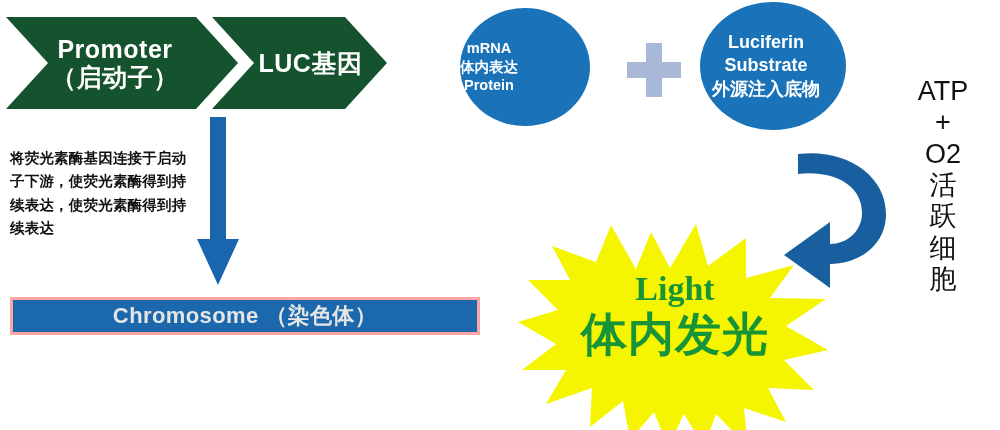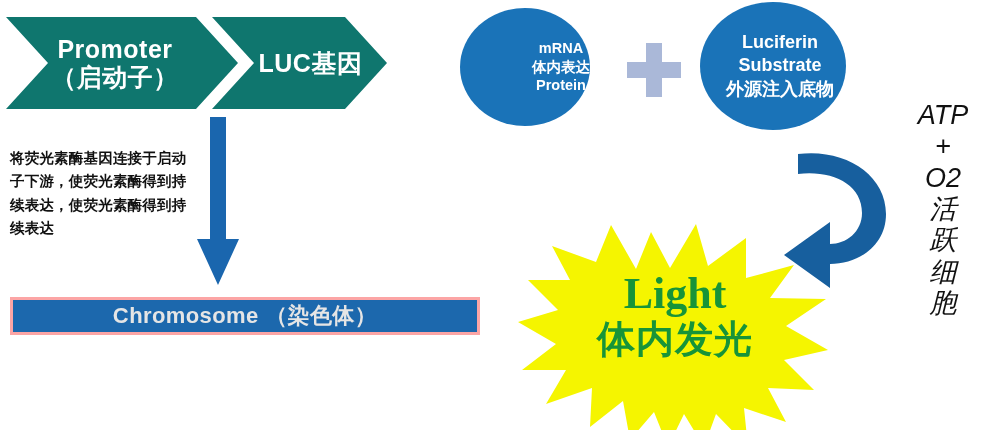--- a/index.html
+++ b/index.html
@@ -10,21 +10,21 @@
     overflow:hidden;
   }
   #stage{position:relative;width:1000px;height:430px;overflow:hidden;}
 
   
   .abs{position:absolute;}
 
   
   .chev{
     position:absolute;
-    background:#0f766e;
+    background:#14532d;
     color:#ffffff;
     font-weight:bold;
     display:flex;align-items:center;justify-content:center;
     text-align:center;
     line-height:1.12;
     letter-spacing:.5px;
   }
   #chev-promoter{
     left:6px;top:17px;width:232px;height:92px;
     clip-path:polygon(0 0, 190px 0, 232px 46px, 190px 92px, 0 92px, 42px 46px);
@@ -59,55 +59,54 @@
     box-sizing:border-box;
     display:flex;align-items:center;justify-content:center;
     color:#e5e5e5;font-weight:bold;font-size:22px;letter-spacing:.4px;
   }
 
   
   .bubble{
     position:absolute;border-radius:50%;
     background:#1a73b8;
     color:#ffffff;font-weight:bold;text-align:center;
-    display:flex;align-items:center;justify-content:flex-end;
+    display:flex;align-items:center;justify-content:flex-start;
     line-height:1.28;
     white-space:pre-line;
   }
   #bubble-mrna{left:460px;top:8px;width:130px;height:118px;font-size:14.5px;}
   #bubble-luciferin{left:700px;top:2px;width:146px;height:128px;font-size:18px;padding:0 12px;box-sizing:border-box;}
 
   
   #plus-sign{left:627px;top:43px;width:54px;height:54px;}
 
   
   #atp-stack{
-    position:absolute;left:905px;top:100px;width:76px;
+    position:absolute;left:905px;top:76px;width:76px;
     text-align:center;color:#111111;
     font-size:27px;line-height:1.16;
     white-space:pre-line;
-    font-style:italic;
   }
 
   
   #curved-arrow{left:782px;top:112px;width:150px;height:190px;}
 
   
   #starburst{left:518px;top:222px;width:310px;height:225px;}
   #light-label{
     position:absolute;left:560px;top:272px;width:230px;
     text-align:center;color:#179438;z-index:4;
     pointer-events:none;
   }
   #light-en{
     font-family:"Liberation Serif","DejaVu Serif",serif;
-    font-weight:bold;font-size:44px;line-height:1.0;
+    font-weight:bold;font-size:34px;line-height:1.0;
   }
   #light-cn{
-    font-weight:bold;font-size:38px;line-height:1.22;
+    font-weight:bold;font-size:46px;line-height:1.22;
     letter-spacing:1px;
   }
 </style>
 </head>
 <body>
 
 <div id="stage">
 
   <div class="chev" id="chev-promoter">
     <span class="chev-label">Promoter

